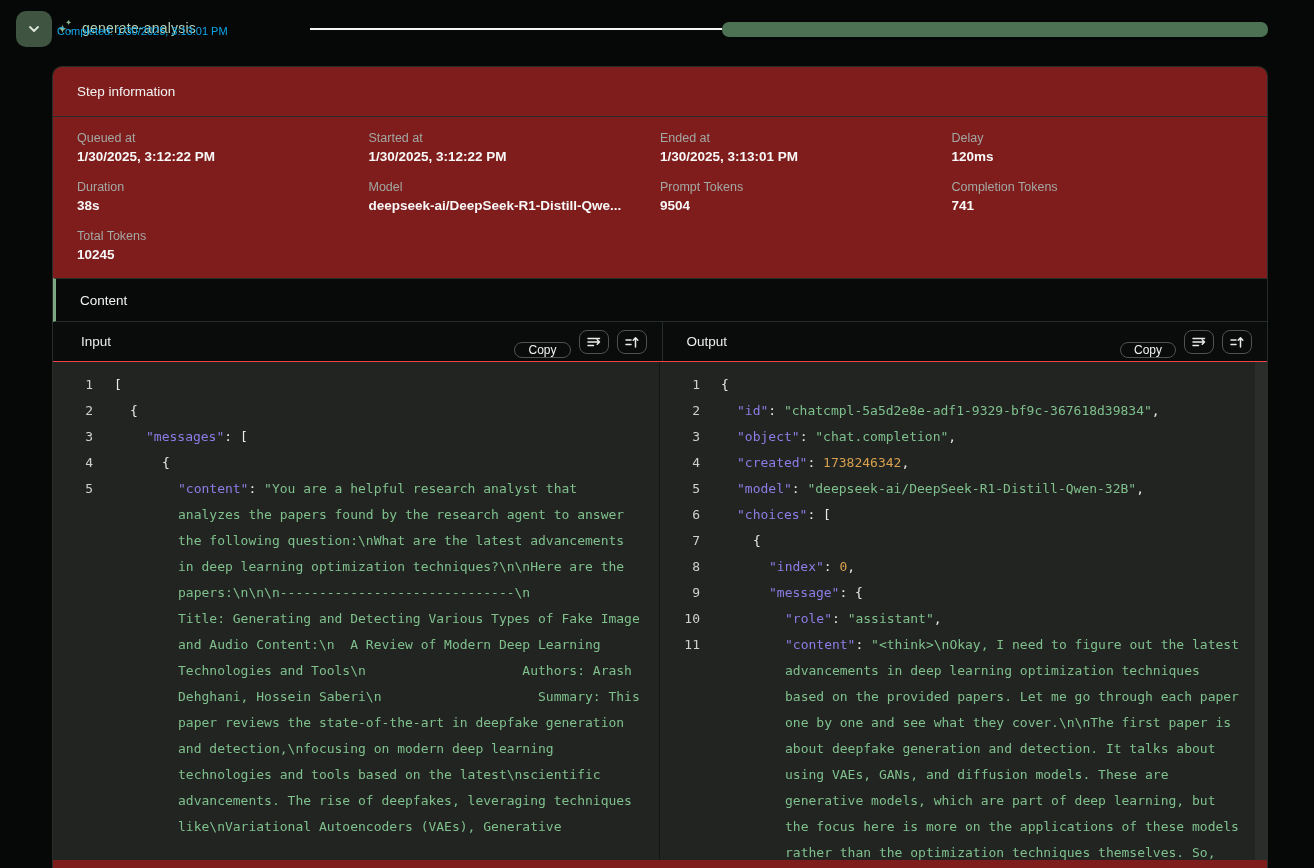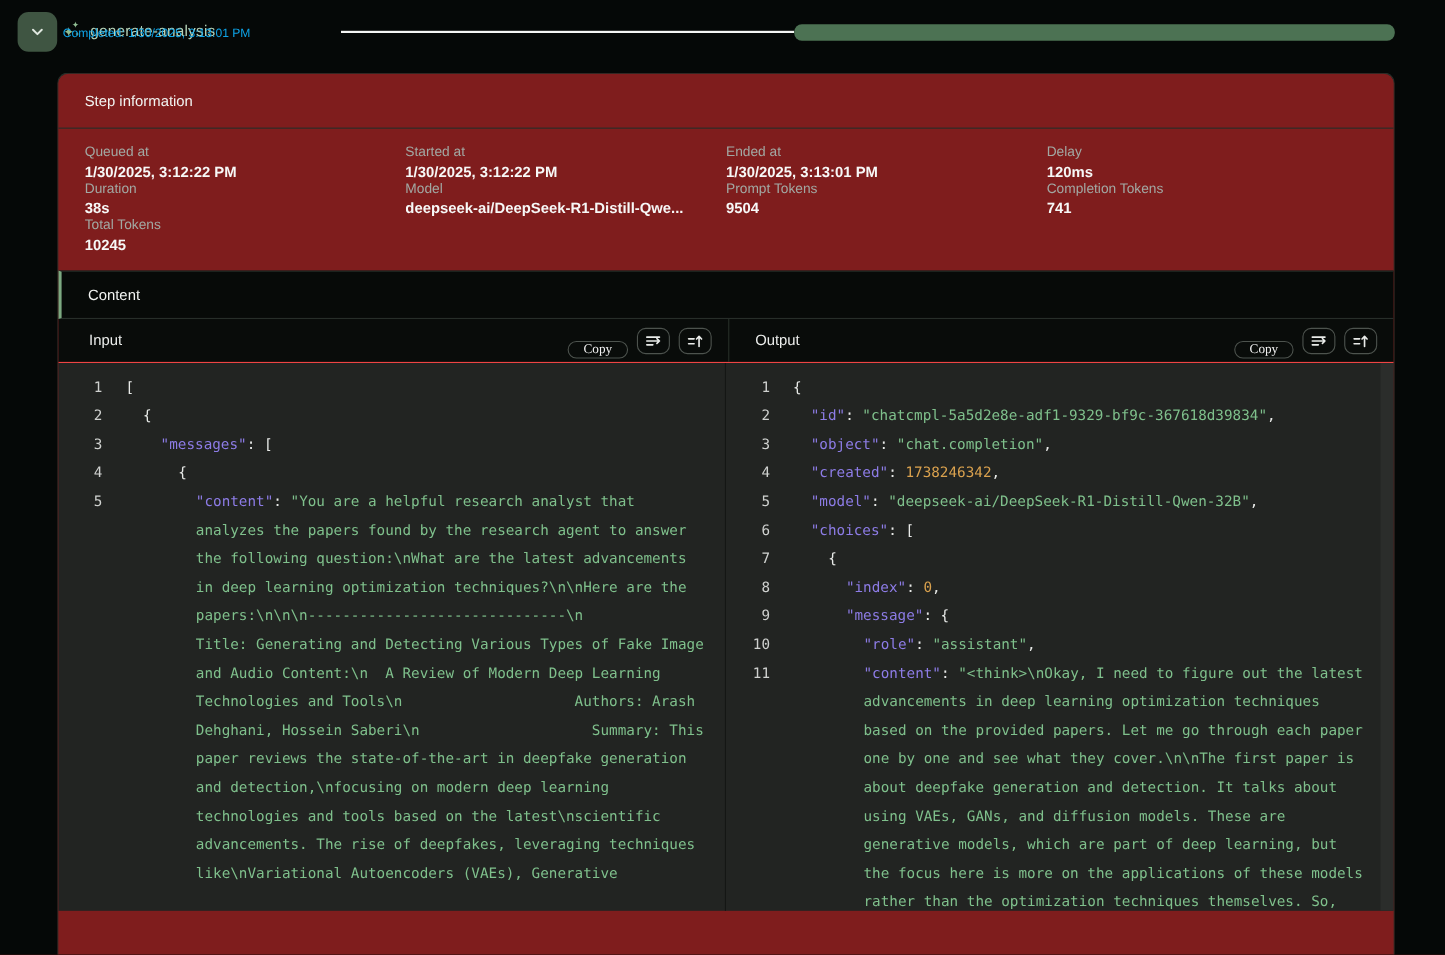--- a/index.html
+++ b/index.html
@@ -15,34 +15,34 @@
   .sparkles{position:absolute;left:56px;top:18px;width:18px;height:18px;}
   .step-title{position:absolute;left:82px;top:20px;font-size:14px;font-weight:400;color:#b5d2b7;letter-spacing:.2px;}
   .completed{position:absolute;left:57px;top:25px;font-size:11px;color:#0ea5e9;}
   .tl-line{position:absolute;left:310px;top:28px;width:412px;height:2px;background:#f4f5f4;}
   .tl-bar{position:absolute;left:722px;top:22px;width:546px;height:15px;background:#4c7253;border-radius:7px;}
   
   .panel{position:absolute;left:52px;top:66px;width:1216px;height:802px;box-sizing:border-box;
     border:1px solid #272e29;border-bottom:none;border-radius:10px 10px 0 0;background:#7f1d1d;overflow:hidden;}
   .si-header{height:50px;box-sizing:border-box;border-bottom:1px solid #272e29;display:flex;align-items:center;
     padding:0 24px;color:#f2f4f2;font-size:13.5px;}
-  .si-grid{display:grid;grid-template-columns:repeat(4,1fr);padding:14px 24px 16px;row-gap:0;}
+  .si-grid{display:grid;grid-template-columns:repeat(4,1fr);padding:14px 24px 16px;row-gap:16px;}
   .cell .lbl{color:#a2a8a3;font-size:12.5px;margin-bottom:4px;}
   .cell .val{color:#f7f8f7;font-size:13.5px;font-weight:700;white-space:nowrap;overflow:hidden;}
   .content-row{height:44px;box-sizing:border-box;border-top:1px solid #272e29;border-bottom:1px solid #272e29;
     border-left:3px solid #7ca981;display:flex;align-items:center;padding:0 24px;color:#f2f4f2;font-size:13.5px;background:#070a08;}
   
   .io-row{display:flex;height:40px;box-sizing:border-box;border-bottom:1px solid #ef4444;background:#090c0a;}
   .io-half{flex:1;display:flex;align-items:center;box-sizing:border-box;padding:0 15px 0 28px;min-width:0;}
   .io-half.left{border-right:1px solid #272e29;padding-left:28px;}
   .io-half.right{padding-left:24px;}
   .io-title{color:#eceeec;font-size:13.5px;}
   .io-actions{margin-left:auto;display:flex;align-items:center;}
   .btn-copy{height:16px;box-sizing:border-box;padding:0 13px;border:1px solid #4d534e;border-radius:12px;
-    background:transparent;color:#f2f2f2;font-size:12px;font-family:Liberation Serif, serif;
+    background:transparent;color:#f2f2f2;font-size:12px;font-family:Liberation Sans, sans-serif;
     display:flex;align-items:center;cursor:pointer;margin-top:16px;}
   .btn-icon{width:30px;height:24px;box-sizing:border-box;margin-left:8px;border:1px solid #4d534e;border-radius:8px;
     background:transparent;display:flex;align-items:center;justify-content:center;cursor:pointer;}
   
   .code-row{display:flex;height:498px;}
   .code-col{width:608px;box-sizing:border-box;background:#222422;padding-top:10px;position:relative;overflow:hidden;}
   .code-col.left{border-right:1px solid #141614;}
   .scrollbar{position:absolute;right:0;top:0;bottom:0;width:12px;background:#2b2d2b;}
   .cl{position:relative;font-family:"DejaVu Sans Mono","Liberation Mono",monospace;font-size:13px;line-height:26px;
     color:#e8eae8;white-space:pre-wrap;overflow-wrap:break-word;word-break:break-word;padding-right:18px;box-sizing:border-box;}

